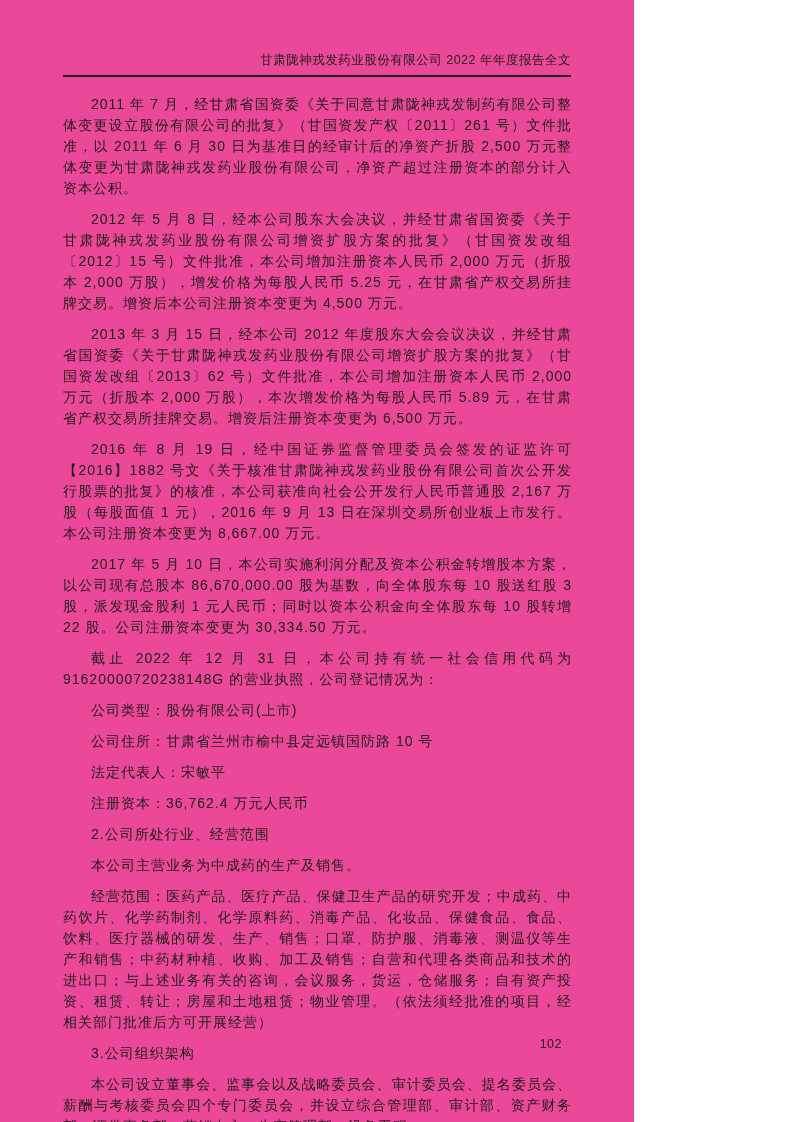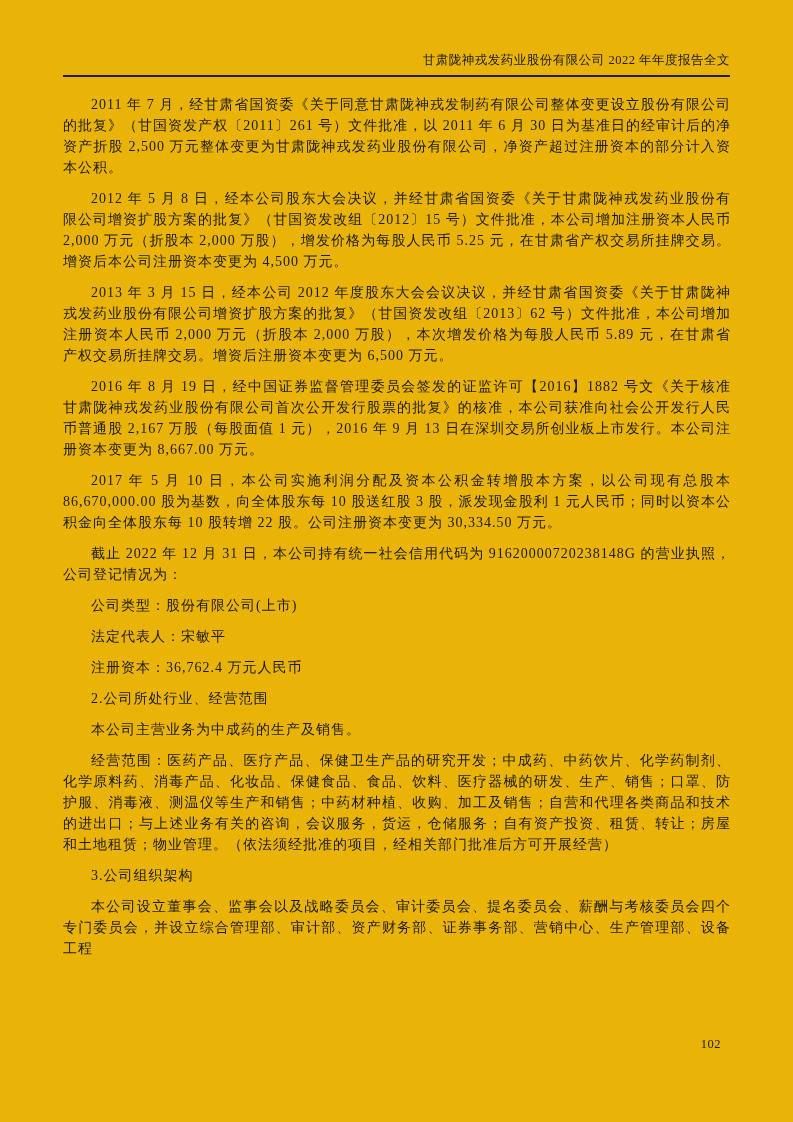--- a/index.html
+++ b/index.html
@@ -2,25 +2,25 @@
 <html><head>
 <meta charset="utf-8">
 <style>
   html, body {
     margin: 0;
     padding: 0;
     background: #ffffff;
   }
   .page {
     position: relative;
-    width: 793px;
+    width: 634px;
     height: 1122px;
-    background: #eab308;
+    background: #ec4899;
     overflow: hidden;
-    font-family: Liberation Serif, serif;
+    font-family: Liberation Sans, sans-serif;
     color: #1c1c1c;
     box-sizing: border-box;
   }
   .header {
     position: absolute;
     left: 63px;
     right: 63px;
     top: 52px;
     text-align: right;
     font-size: 12.5px;
@@ -61,20 +61,21 @@
   </div>
 
   <div class="content">
     <p class="para">2011 年 7 月，经甘肃省国资委《关于同意甘肃陇神戎发制药有限公司整体变更设立股份有限公司的批复》（甘国资发产权〔2011〕261 号）文件批准，以 2011 年 6 月 30 日为基准日的经审计后的净资产折股 2,500 万元整体变更为甘肃陇神戎发药业股份有限公司，净资产超过注册资本的部分计入资本公积。</p>
     <p class="para">2012 年 5 月 8 日，经本公司股东大会决议，并经甘肃省国资委《关于甘肃陇神戎发药业股份有限公司增资扩股方案的批复》（甘国资发改组〔2012〕15 号）文件批准，本公司增加注册资本人民币 2,000 万元（折股本 2,000 万股），增发价格为每股人民币 5.25 元，在甘肃省产权交易所挂牌交易。增资后本公司注册资本变更为 4,500 万元。</p>
     <p class="para">2013 年 3 月 15 日，经本公司 2012 年度股东大会会议决议，并经甘肃省国资委《关于甘肃陇神戎发药业股份有限公司增资扩股方案的批复》（甘国资发改组〔2013〕62 号）文件批准，本公司增加注册资本人民币 2,000 万元（折股本 2,000 万股），本次增发价格为每股人民币 5.89 元，在甘肃省产权交易所挂牌交易。增资后注册资本变更为 6,500 万元。</p>
     <p class="para">2016 年 8 月 19 日，经中国证券监督管理委员会签发的证监许可【2016】1882 号文《关于核准甘肃陇神戎发药业股份有限公司首次公开发行股票的批复》的核准，本公司获准向社会公开发行人民币普通股 2,167 万股（每股面值 1 元），2016 年 9 月 13 日在深圳交易所创业板上市发行。本公司注册资本变更为 8,667.00 万元。</p>
     <p class="para">2017 年 5 月 10 日，本公司实施利润分配及资本公积金转增股本方案，以公司现有总股本 86,670,000.00 股为基数，向全体股东每 10 股送红股 3 股，派发现金股利 1 元人民币；同时以资本公积金向全体股东每 10 股转增 22 股。公司注册资本变更为 30,334.50 万元。</p>
     <p class="para">截止 2022 年 12 月 31 日，本公司持有统一社会信用代码为 91620000720238148G 的营业执照，公司登记情况为：</p>
     <p class="para">公司类型：股份有限公司(上市)</p>
+    <p class="para">公司住所：甘肃省兰州市榆中县定远镇国防路 10 号</p>
     <p class="para">法定代表人：宋敏平</p>
     <p class="para">注册资本：36,762.4 万元人民币</p>
     <p class="para">2.公司所处行业、经营范围</p>
     <p class="para">本公司主营业务为中成药的生产及销售。</p>
     <p class="para">经营范围：医药产品、医疗产品、保健卫生产品的研究开发；中成药、中药饮片、化学药制剂、化学原料药、消毒产品、化妆品、保健食品、食品、饮料、医疗器械的研发、生产、销售；口罩、防护服、消毒液、测温仪等生产和销售；中药材种植、收购、加工及销售；自营和代理各类商品和技术的进出口；与上述业务有关的咨询，会议服务，货运，仓储服务；自有资产投资、租赁、转让；房屋和土地租赁；物业管理。（依法须经批准的项目，经相关部门批准后方可开展经营）</p>
     <p class="para">3.公司组织架构</p>
     <p class="para">本公司设立董事会、监事会以及战略委员会、审计委员会、提名委员会、薪酬与考核委员会四个专门委员会，并设立综合管理部、审计部、资产财务部、证券事务部、营销中心、生产管理部、设备工程</p>
   </div>
 
   <div class="footer-pagenum">102</div>

